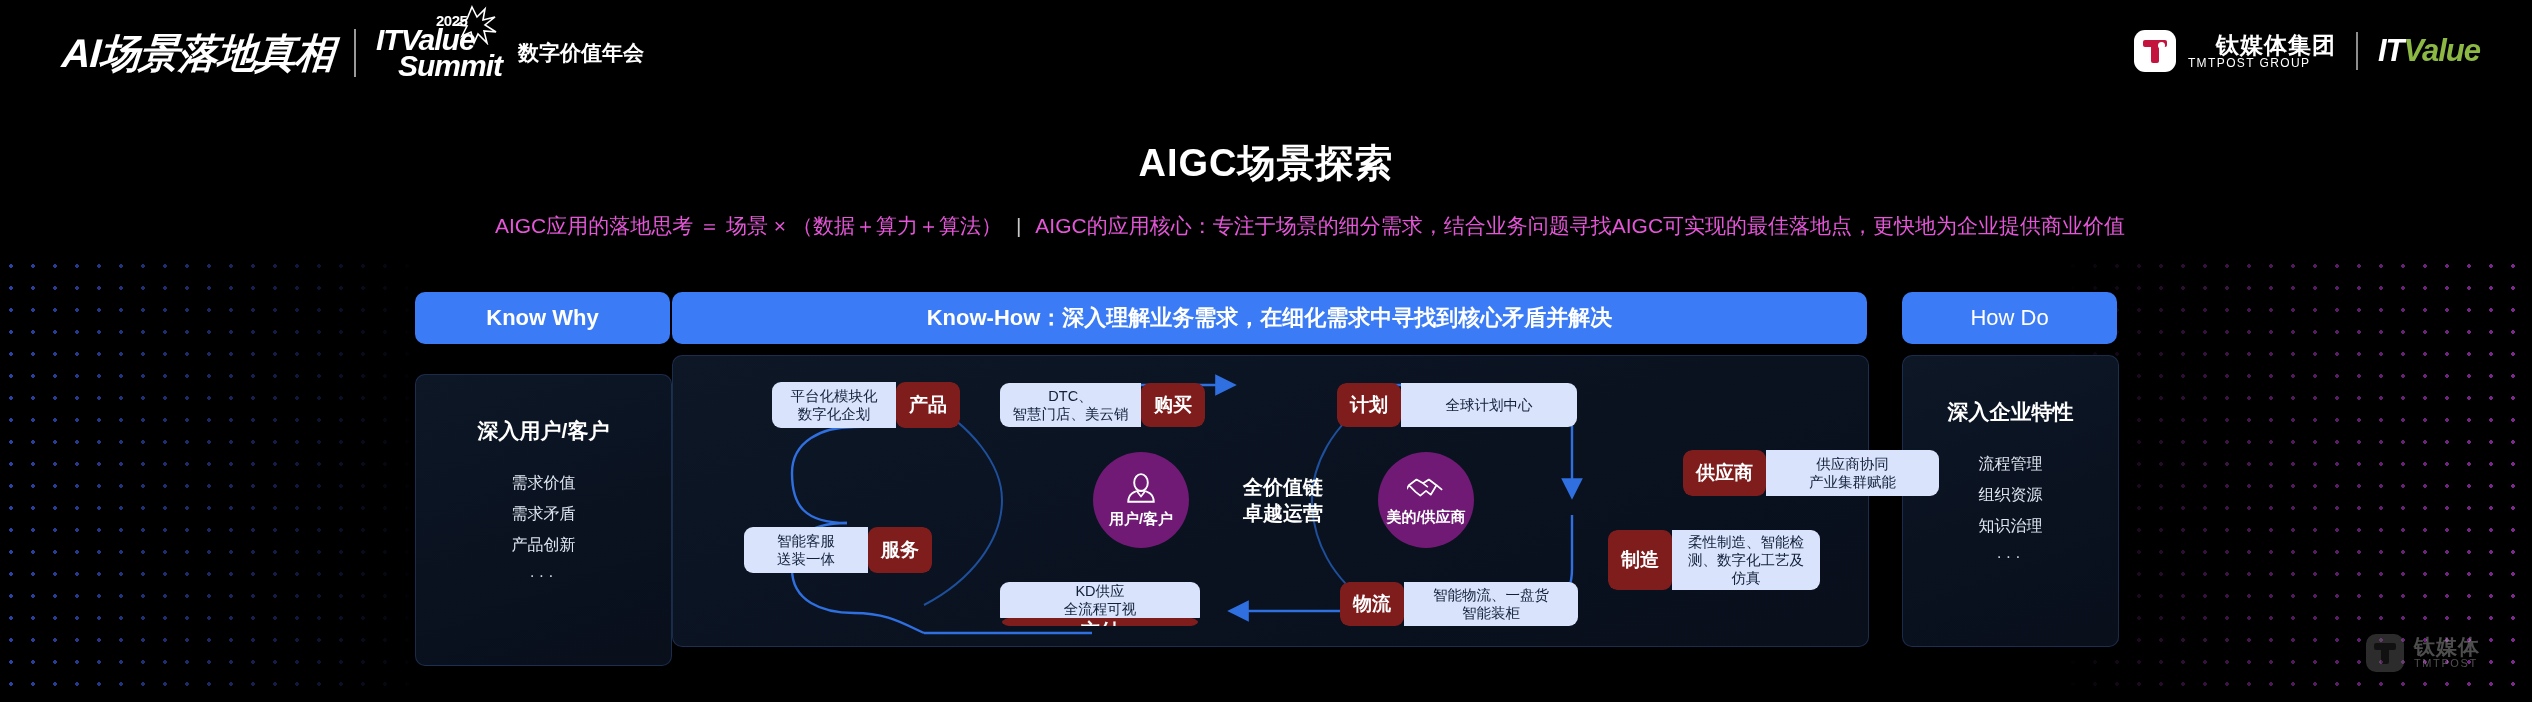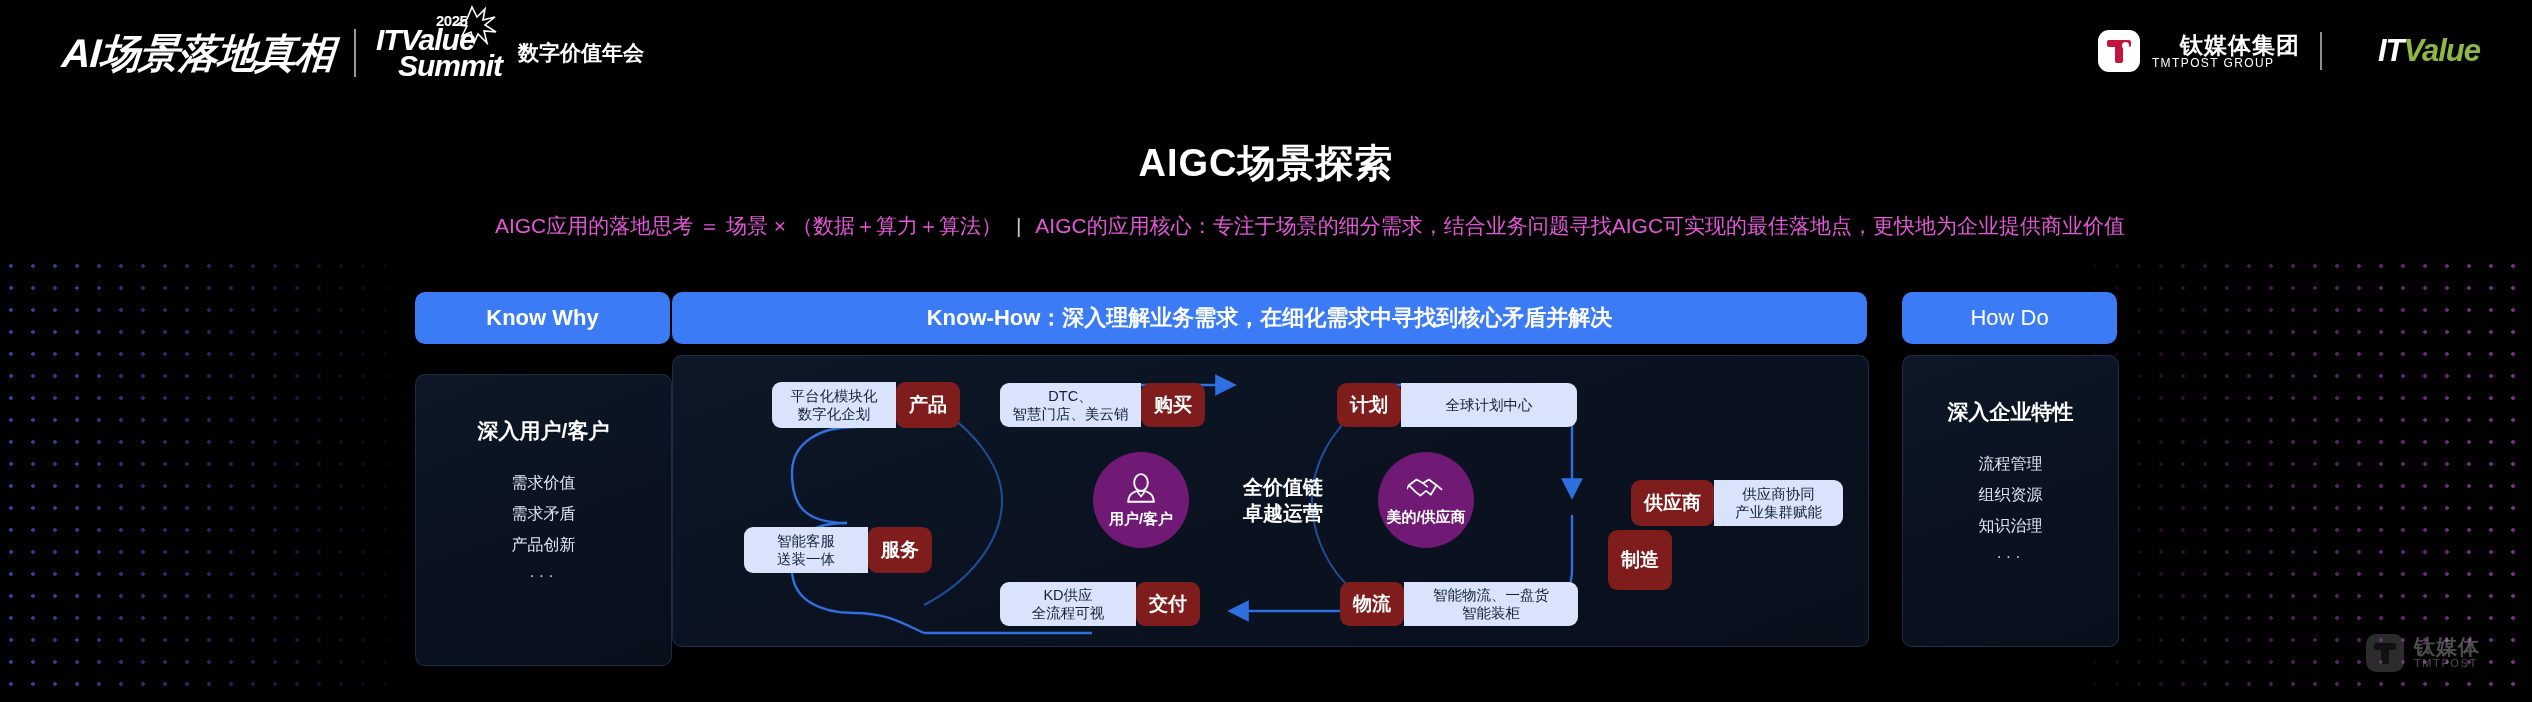--- a/index.html
+++ b/index.html
@@ -35,21 +35,21 @@
   .hdr-right{position:absolute;right:52px;top:24px;display:flex;align-items:center;height:54px;}
   .tmt-badge{width:42px;height:42px;border-radius:11px;background:#fff;position:relative;margin-right:12px;}
   .tmt-badge .tbar{position:absolute;left:9px;top:10px;width:24px;height:7px;background:#c2143c;border-radius:2px;}
   .tmt-badge .tstem{position:absolute;left:17px;top:10px;width:8px;height:23px;background:#c2143c;border-radius:0 0 2px 2px;}
   .tmt-badge .tdot{position:absolute;left:24px;top:12px;width:7px;height:7px;border-radius:50%;background:#fff;}
   .tmt-text{color:#fff;line-height:1.05;}
   .tmt-cn{font-size:23px;font-weight:bold;letter-spacing:1px;margin-left:28px;}
   .tmt-en{font-size:12px;letter-spacing:1.4px;}
   .hdr-divider2{width:2px;height:38px;background:#8d8d8d;margin:0 20px;}
   .itvalue-logo{font-size:31px;font-weight:bold;font-style:italic;letter-spacing:-1px;}
-  .itvalue-logo .it{color:#fff;margin-left:36px;}
+  .itvalue-logo .it{color:#fff;}
   .itvalue-logo .value{color:#8cb843;}
 
   
   .main-title{position:absolute;top:138px;left:0;width:100%;text-align:center;color:#fff;
               font-size:38px;font-weight:bold;letter-spacing:1px;}
   .subtitle{position:absolute;top:212px;left:0;width:100%;text-align:center;
             font-size:21px;color:#e556d8;white-space:nowrap;padding-left:44px;}
   .subtitle .sep{color:#c9c9c9;margin:0 14px;font-weight:300;}
 
   
@@ -202,35 +202,36 @@
   <div class="node" style="left:1000px;top:383px;width:205px;height:44px;">
     <div class="desc">DTC、<br>智慧门店、美云销</div>
     <div class="tag">购买</div>
   </div>
 
   <div class="node tag-right" style="left:1337px;top:383px;width:240px;height:44px;">
     <div class="tag">计划</div>
     <div class="desc">全球计划中心</div>
   </div>
 
-  <div class="node tag-right" style="left:1631px;top:450px;width:212px;height:46px;margin-top:30px;">
+  <div class="node tag-right" style="left:1683px;top:450px;width:256px;height:46px;">
     <div class="tag">供应商</div>
     <div class="desc">供应商协同<br>产业集群赋能</div>
   </div>
 
   <div class="node tag-right" style="left:1608px;top:530px;width:212px;height:60px;">
     <div class="tag">制造</div>
+    <div class="desc">柔性制造、智能检测、数字化工艺及仿真</div>
   </div>
 
   <div class="node tag-right" style="left:1340px;top:582px;width:238px;height:44px;">
     <div class="tag">物流</div>
     <div class="desc">智能物流、一盘货<br>智能装柜</div>
   </div>
 
-  <div class="node" style="left:1000px;top:582px;width:200px;height:44px;">
+  <div class="node" style="left:1000px;top:582px;width:200px;height:44px;flex-direction:column;">
     <div class="desc">KD供应<br>全流程可视</div>
     <div class="tag">交付</div>
   </div>
 
   <div class="circle" style="left:1093px;top:452px;width:96px;height:96px;">
     <svg width="34" height="34" viewBox="0 0 32 32">
       <ellipse cx="16" cy="10" rx="6.4" ry="8" fill="none" stroke="#fff" stroke-width="1.8"></ellipse>
       <path d="M4 28 C4 20.5 10 17.5 16 17.5 C22 17.5 28 20.5 28 28 Z" fill="none" stroke="#fff" stroke-width="1.8"></path>
       <path d="M12.5 18.5 L16 23 L19.5 18.5" fill="none" stroke="#fff" stroke-width="1.6"></path>
     </svg>

